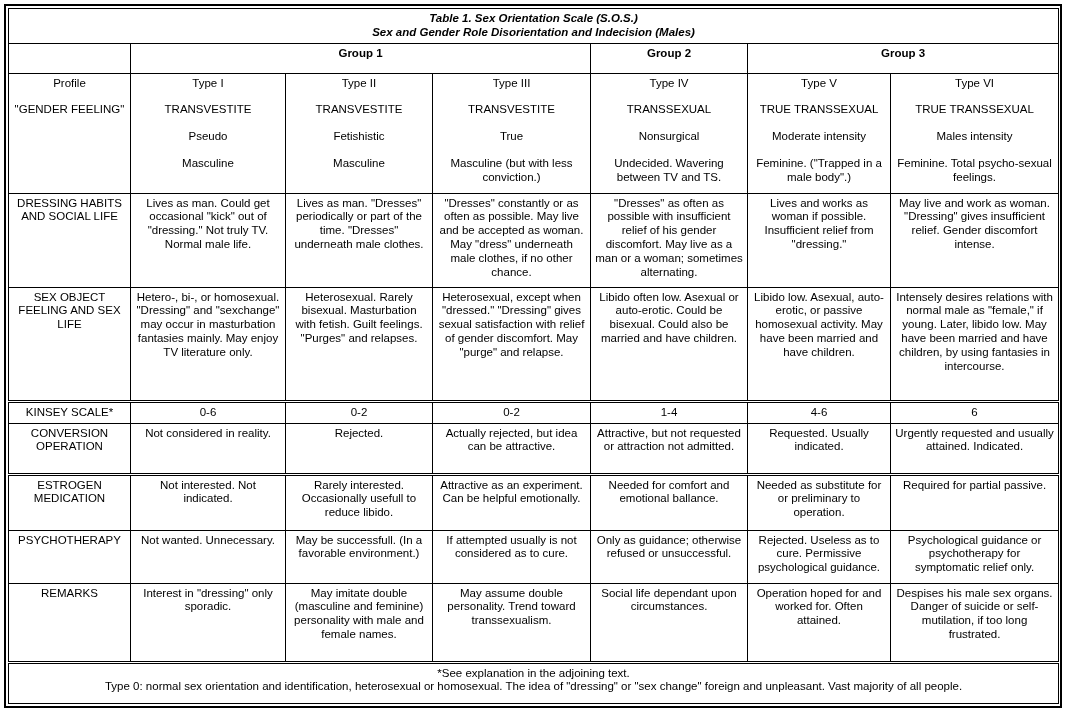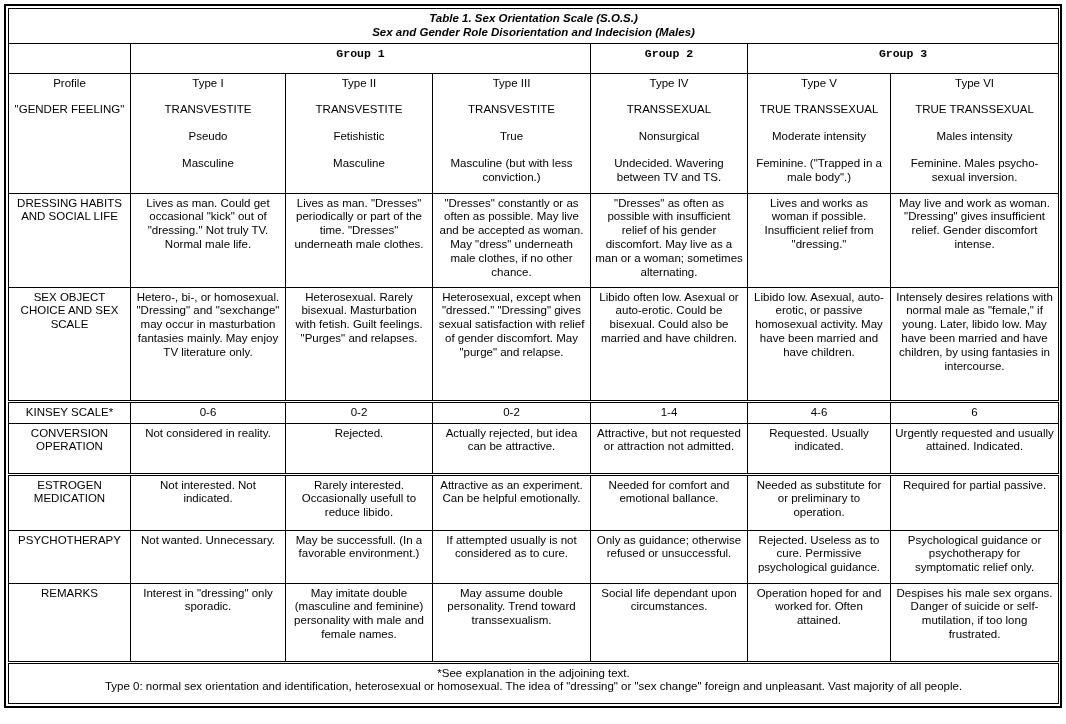--- a/index.html
+++ b/index.html
@@ -57,21 +57,20 @@
     font-weight: bold;
     font-style: italic;
     font-size: 13px;
     vertical-align: middle;
     line-height: 1.3;
   }
   td.group-cell {
     font-weight: bold;
     font-size: 12px;
     vertical-align: middle;
-    font-family: Liberation Mono, monospace;
   }
   td.profile-label { padding-top: 30px; }
   td.profile-label div { margin-bottom: 13px; }
   .pline { margin-bottom: 13px; }
   .pline:last-child { margin-bottom: 0; }
   td.kinsey-cell { vertical-align: middle; padding: 1px 3px; margin-top: 20px; }
   td.foot-cell {
     text-align: left;
     vertical-align: top;
     font-size: 11px;
@@ -143,36 +142,36 @@
         <td>
           <div class="pline">Type V</div>
           <div class="pline">TRUE TRANSSEXUAL</div>
           <div class="pline">Moderate intensity</div>
           <div class="pline">Feminine. ("Trapped in a male body".)</div>
         </td>
         <td class="dbl">
           <div class="pline">Type VI</div>
           <div class="pline">TRUE TRANSSEXUAL</div>
           <div class="pline">Males intensity</div>
-          <div class="pline">Feminine. Males psycho-sexual inversion.</div>
+          <div class="pline">Feminine. Total psycho-sexual feelings.</div>
         </td>
       </tr>
 
       <tr class="r-dress">
         <td>DRESSING HABITS AND SOCIAL LIFE</td>
         <td>Lives as man. Could get occasional "kick" out of "dressing." Not truly TV. Normal male life.</td>
         <td>Lives as man. "Dresses" periodically or part of the time. "Dresses" underneath male clothes.</td>
         <td class="dbl">"Dresses" constantly or as often as possible. May live and be accepted as woman. May "dress" underneath male clothes, if no other chance.</td>
         <td>"Dresses" as often as possible with insufficient relief of his gender discomfort. May live as a man or a woman; sometimes alternating.</td>
         <td>Lives and works as woman if possible. Insufficient relief from "dressing."</td>
         <td class="dbl">May live and work as woman. "Dressing" gives insufficient relief. Gender discomfort intense.</td>
       </tr>
 
       <tr class="r-sex">
-        <td>SEX OBJECT CHOICE AND SEX SCALE</td>
+        <td>SEX OBJECT FEELING AND SEX LIFE</td>
         <td>Hetero-, bi-, or homosexual. "Dressing" and "sexchange" may occur in masturbation fantasies mainly. May enjoy TV literature only.</td>
         <td>Heterosexual. Rarely bisexual. Masturbation with fetish. Guilt feelings. "Purges" and relapses.</td>
         <td class="dbl">Heterosexual, except when "dressed." "Dressing" gives sexual satisfaction with relief of gender discomfort. May "purge" and relapse.</td>
         <td>Libido often low. Asexual or auto-erotic. Could be bisexual. Could also be married and have children.</td>
         <td>Libido low. Asexual, auto-erotic, or passive homosexual activity. May have been married and have children.</td>
         <td class="dbl">Intensely desires relations with normal male as "female," if young. Later, libido low. May have been married and have children, by using fantasies in intercourse.</td>
       </tr>
 
       <tr class="r-kinsey dbl-top">
         <td class="kinsey-cell">KINSEY SCALE*</td>

